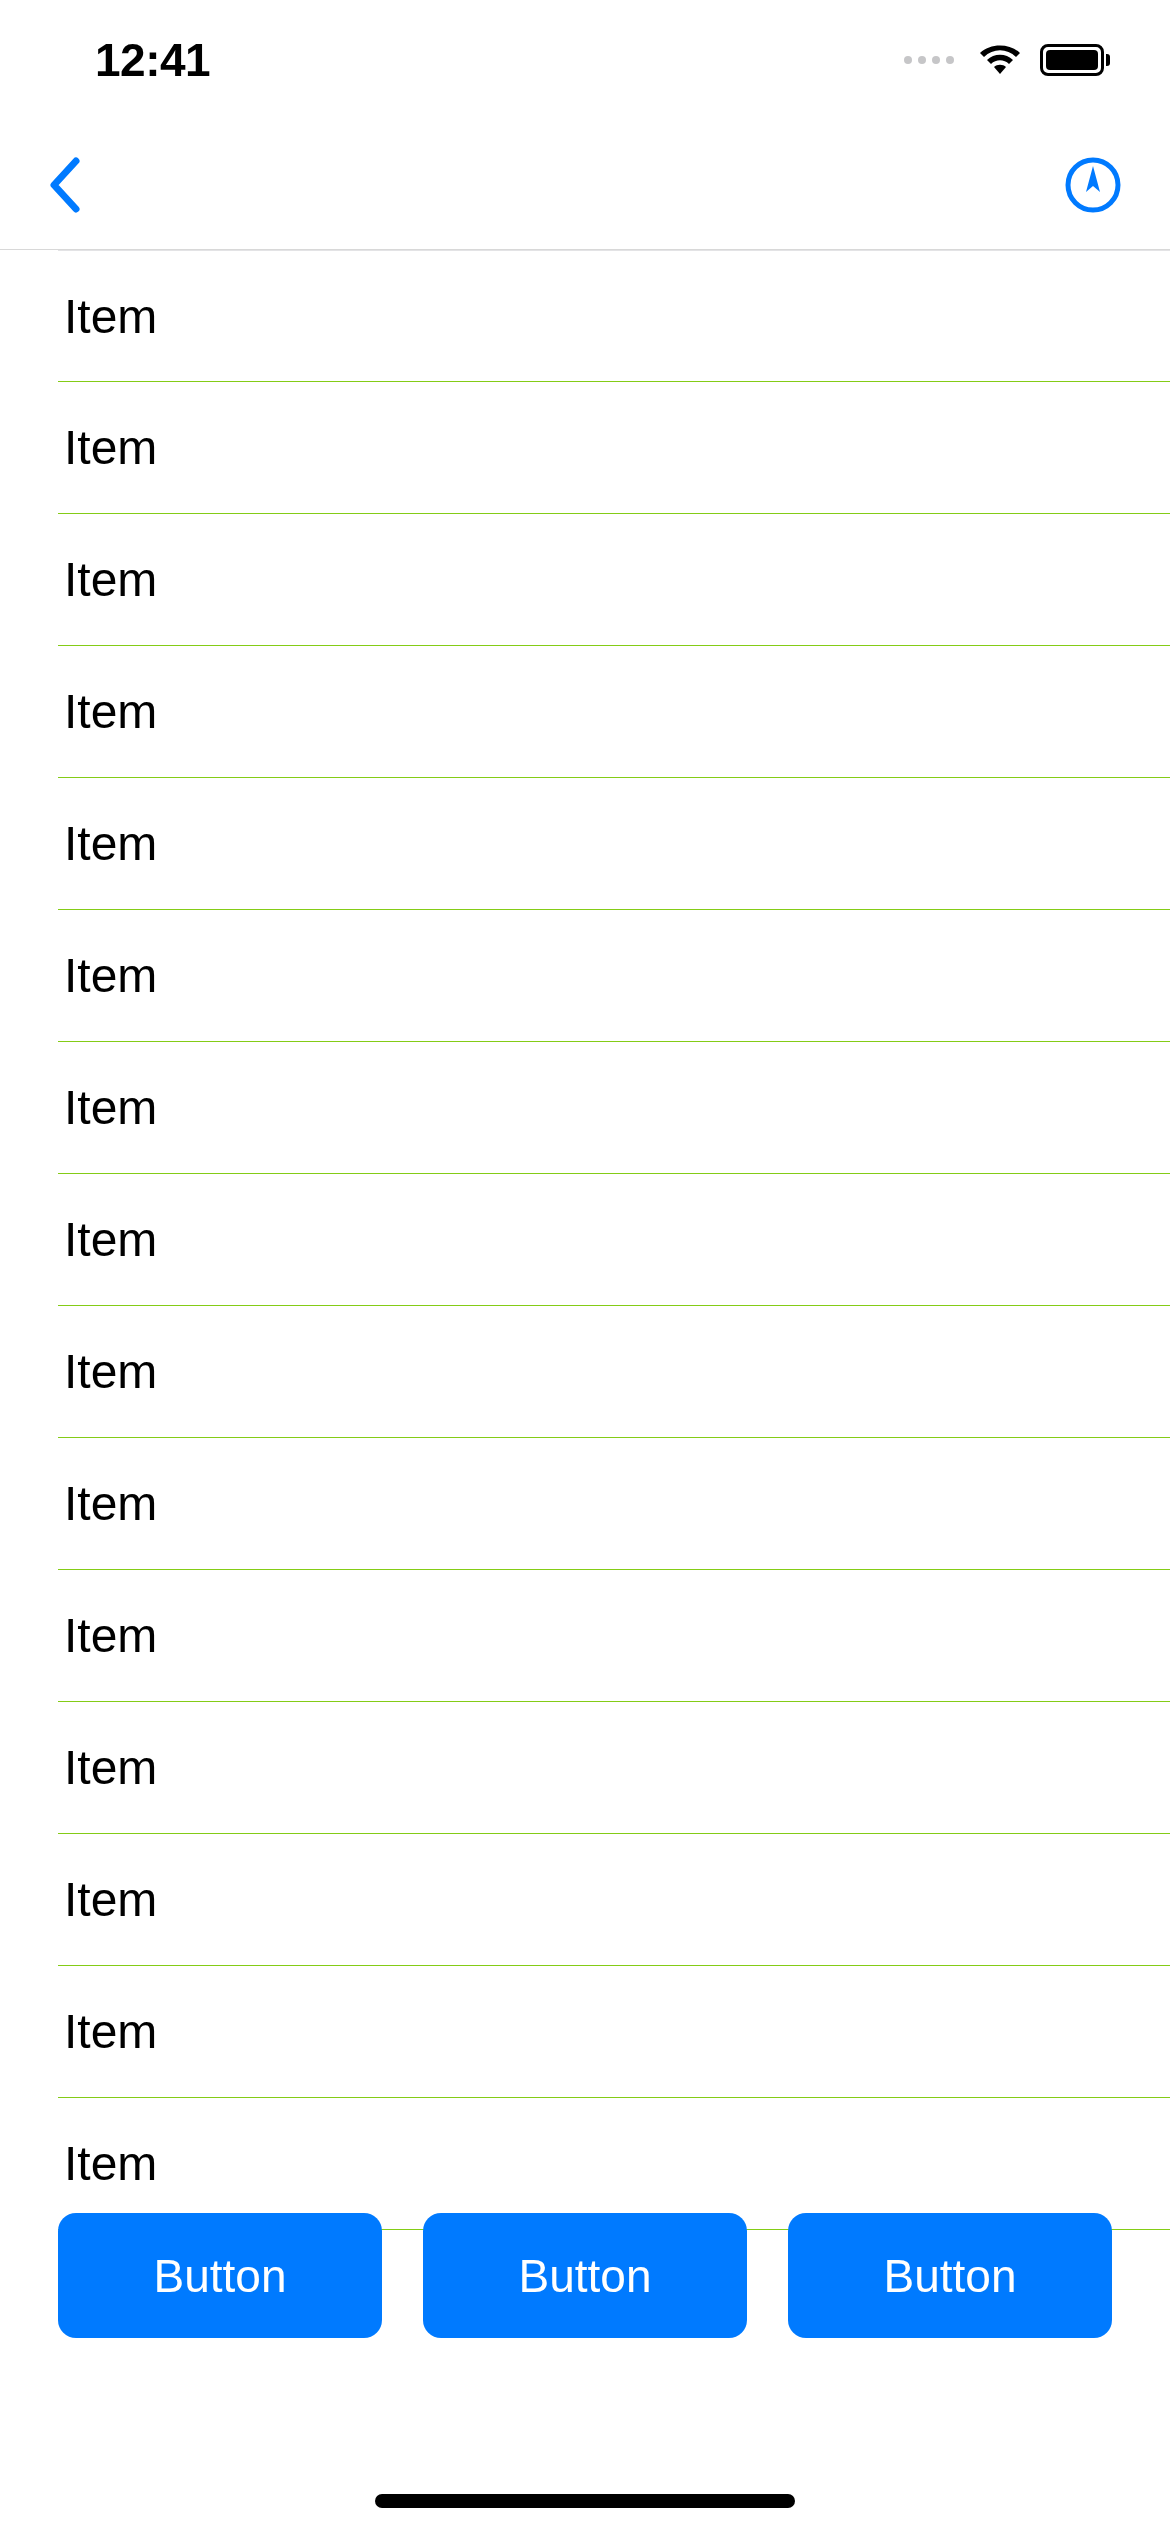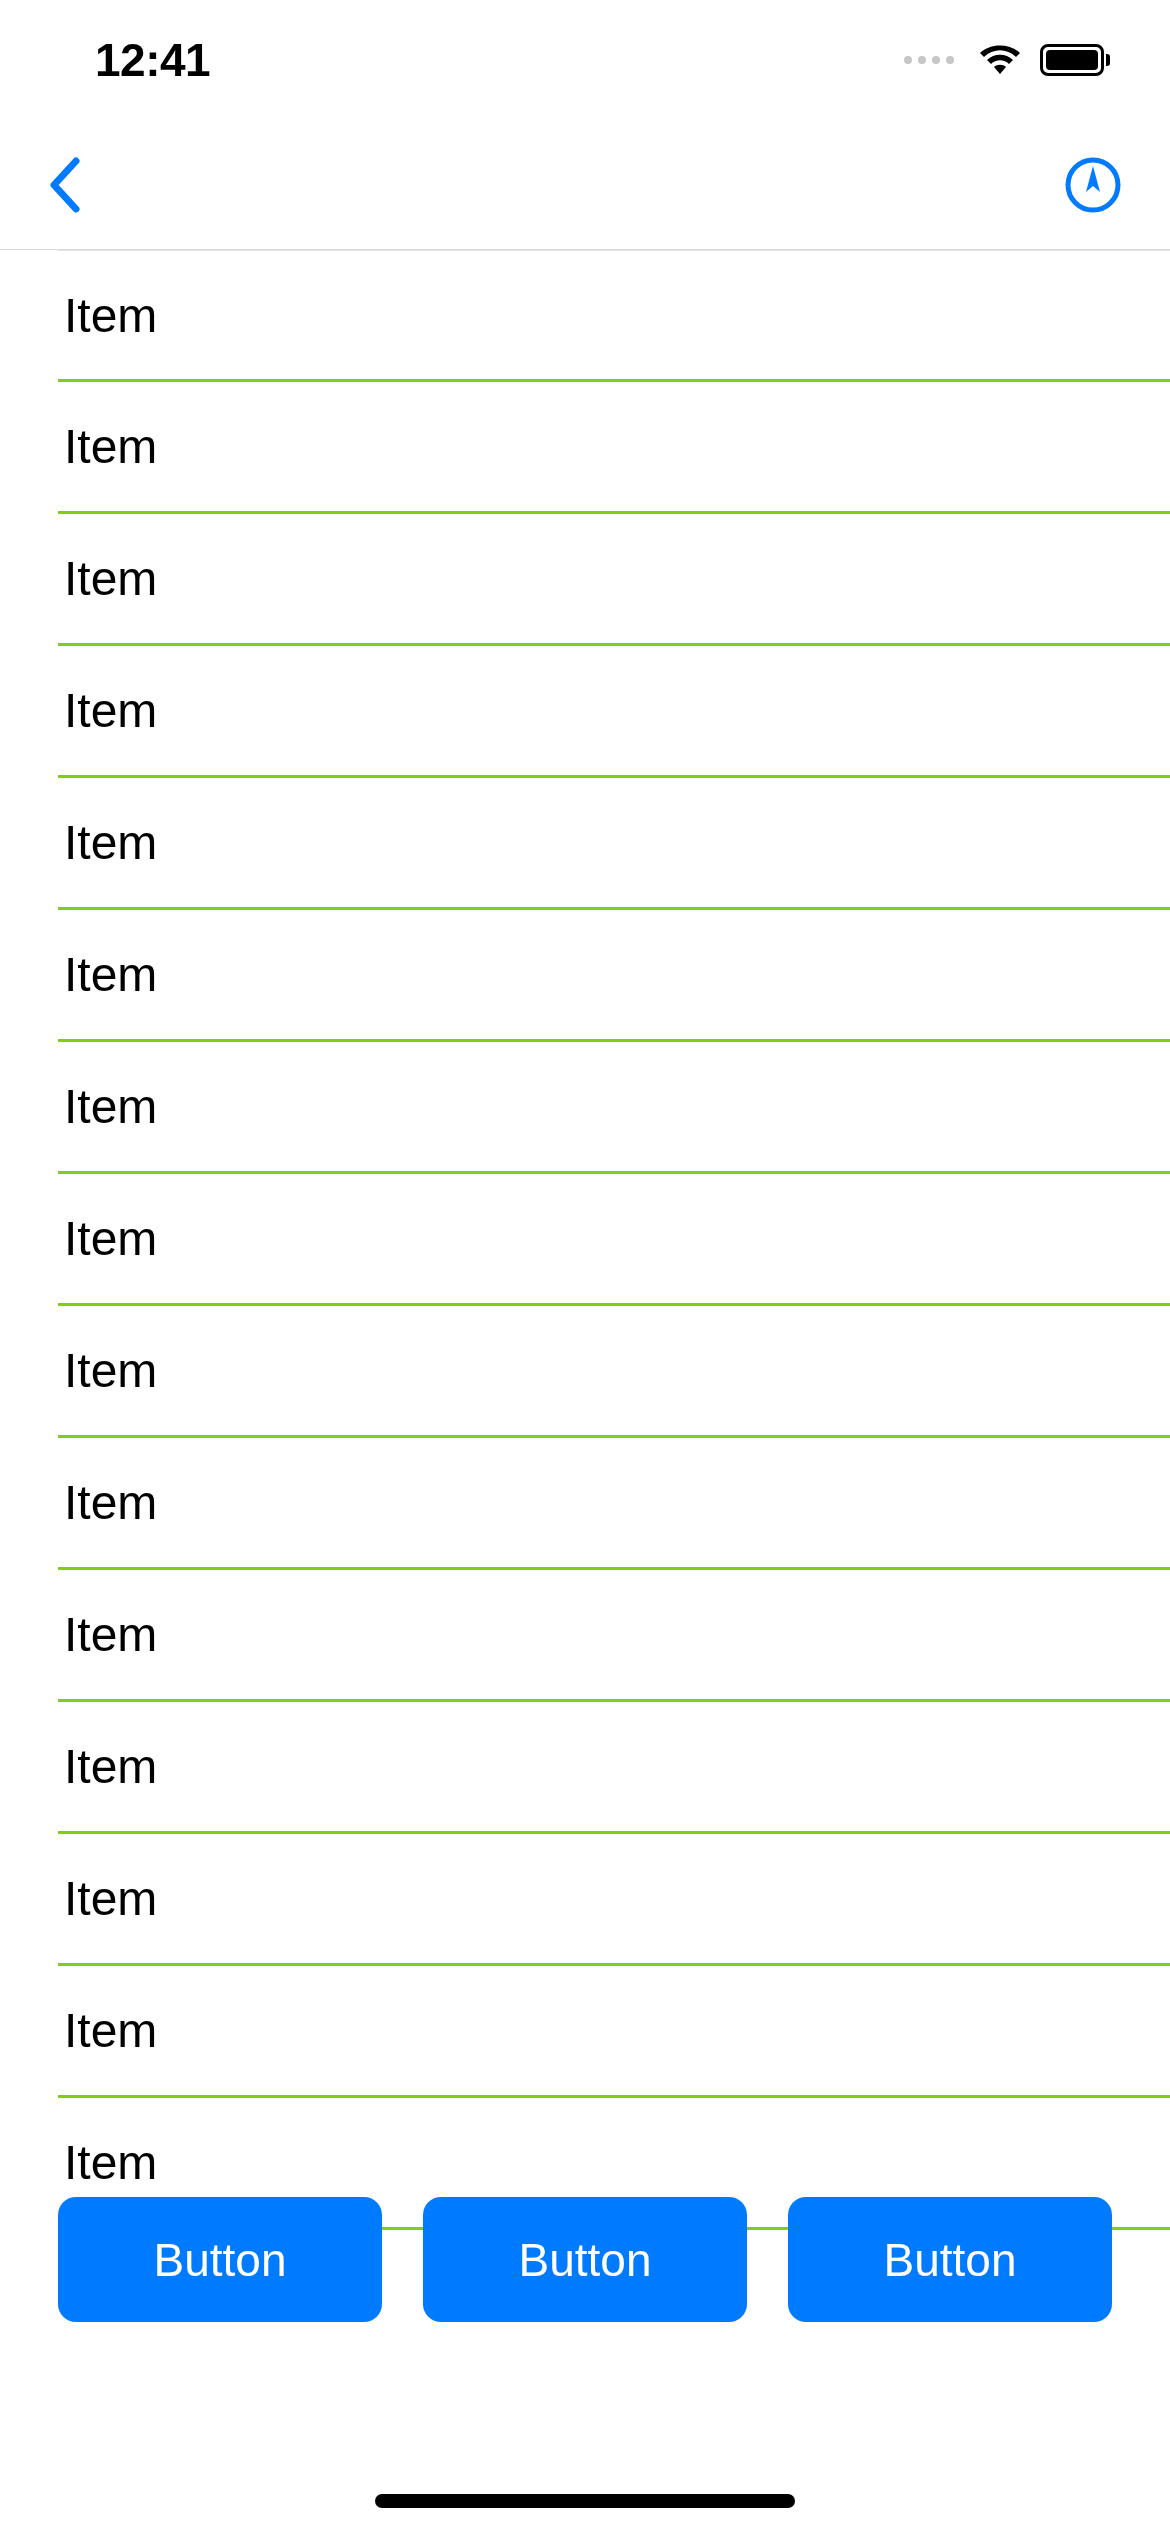--- a/index.html
+++ b/index.html
@@ -82,41 +82,41 @@
       padding: 0 42px 0 36px;
       border-bottom: 1px solid #d8d8d8;
     }
     .back-button svg { display: block; }
     .nav-right-button svg { display: block; }
     
     .list {
       margin-left: 58px;
     }
     .list-row {
-      border-bottom: 3px solid #84cc16;
+      border-bottom: 1px solid #84cc16;
       height: 132px;
       display: flex;
       align-items: center;
       padding-left: 6px;
     }
     .list-row:first-child {
       border-top: 1px solid #e3e3e5;
     }
     .list-label {
       font-size: 48px;
       font-weight: 400;
       color: #000;
       letter-spacing: 0;
     }
     
     .button-bar {
       position: absolute;
       left: 0;
       right: 0;
-      bottom: 198px;
+      bottom: 182px;
       padding: 12px 58px;
       display: flex;
       justify-content: space-between;
       gap: 41px;
     }
     .action-button {
       flex: 1;
       height: 125px;
       background: #007aff;
       color: #fff;

